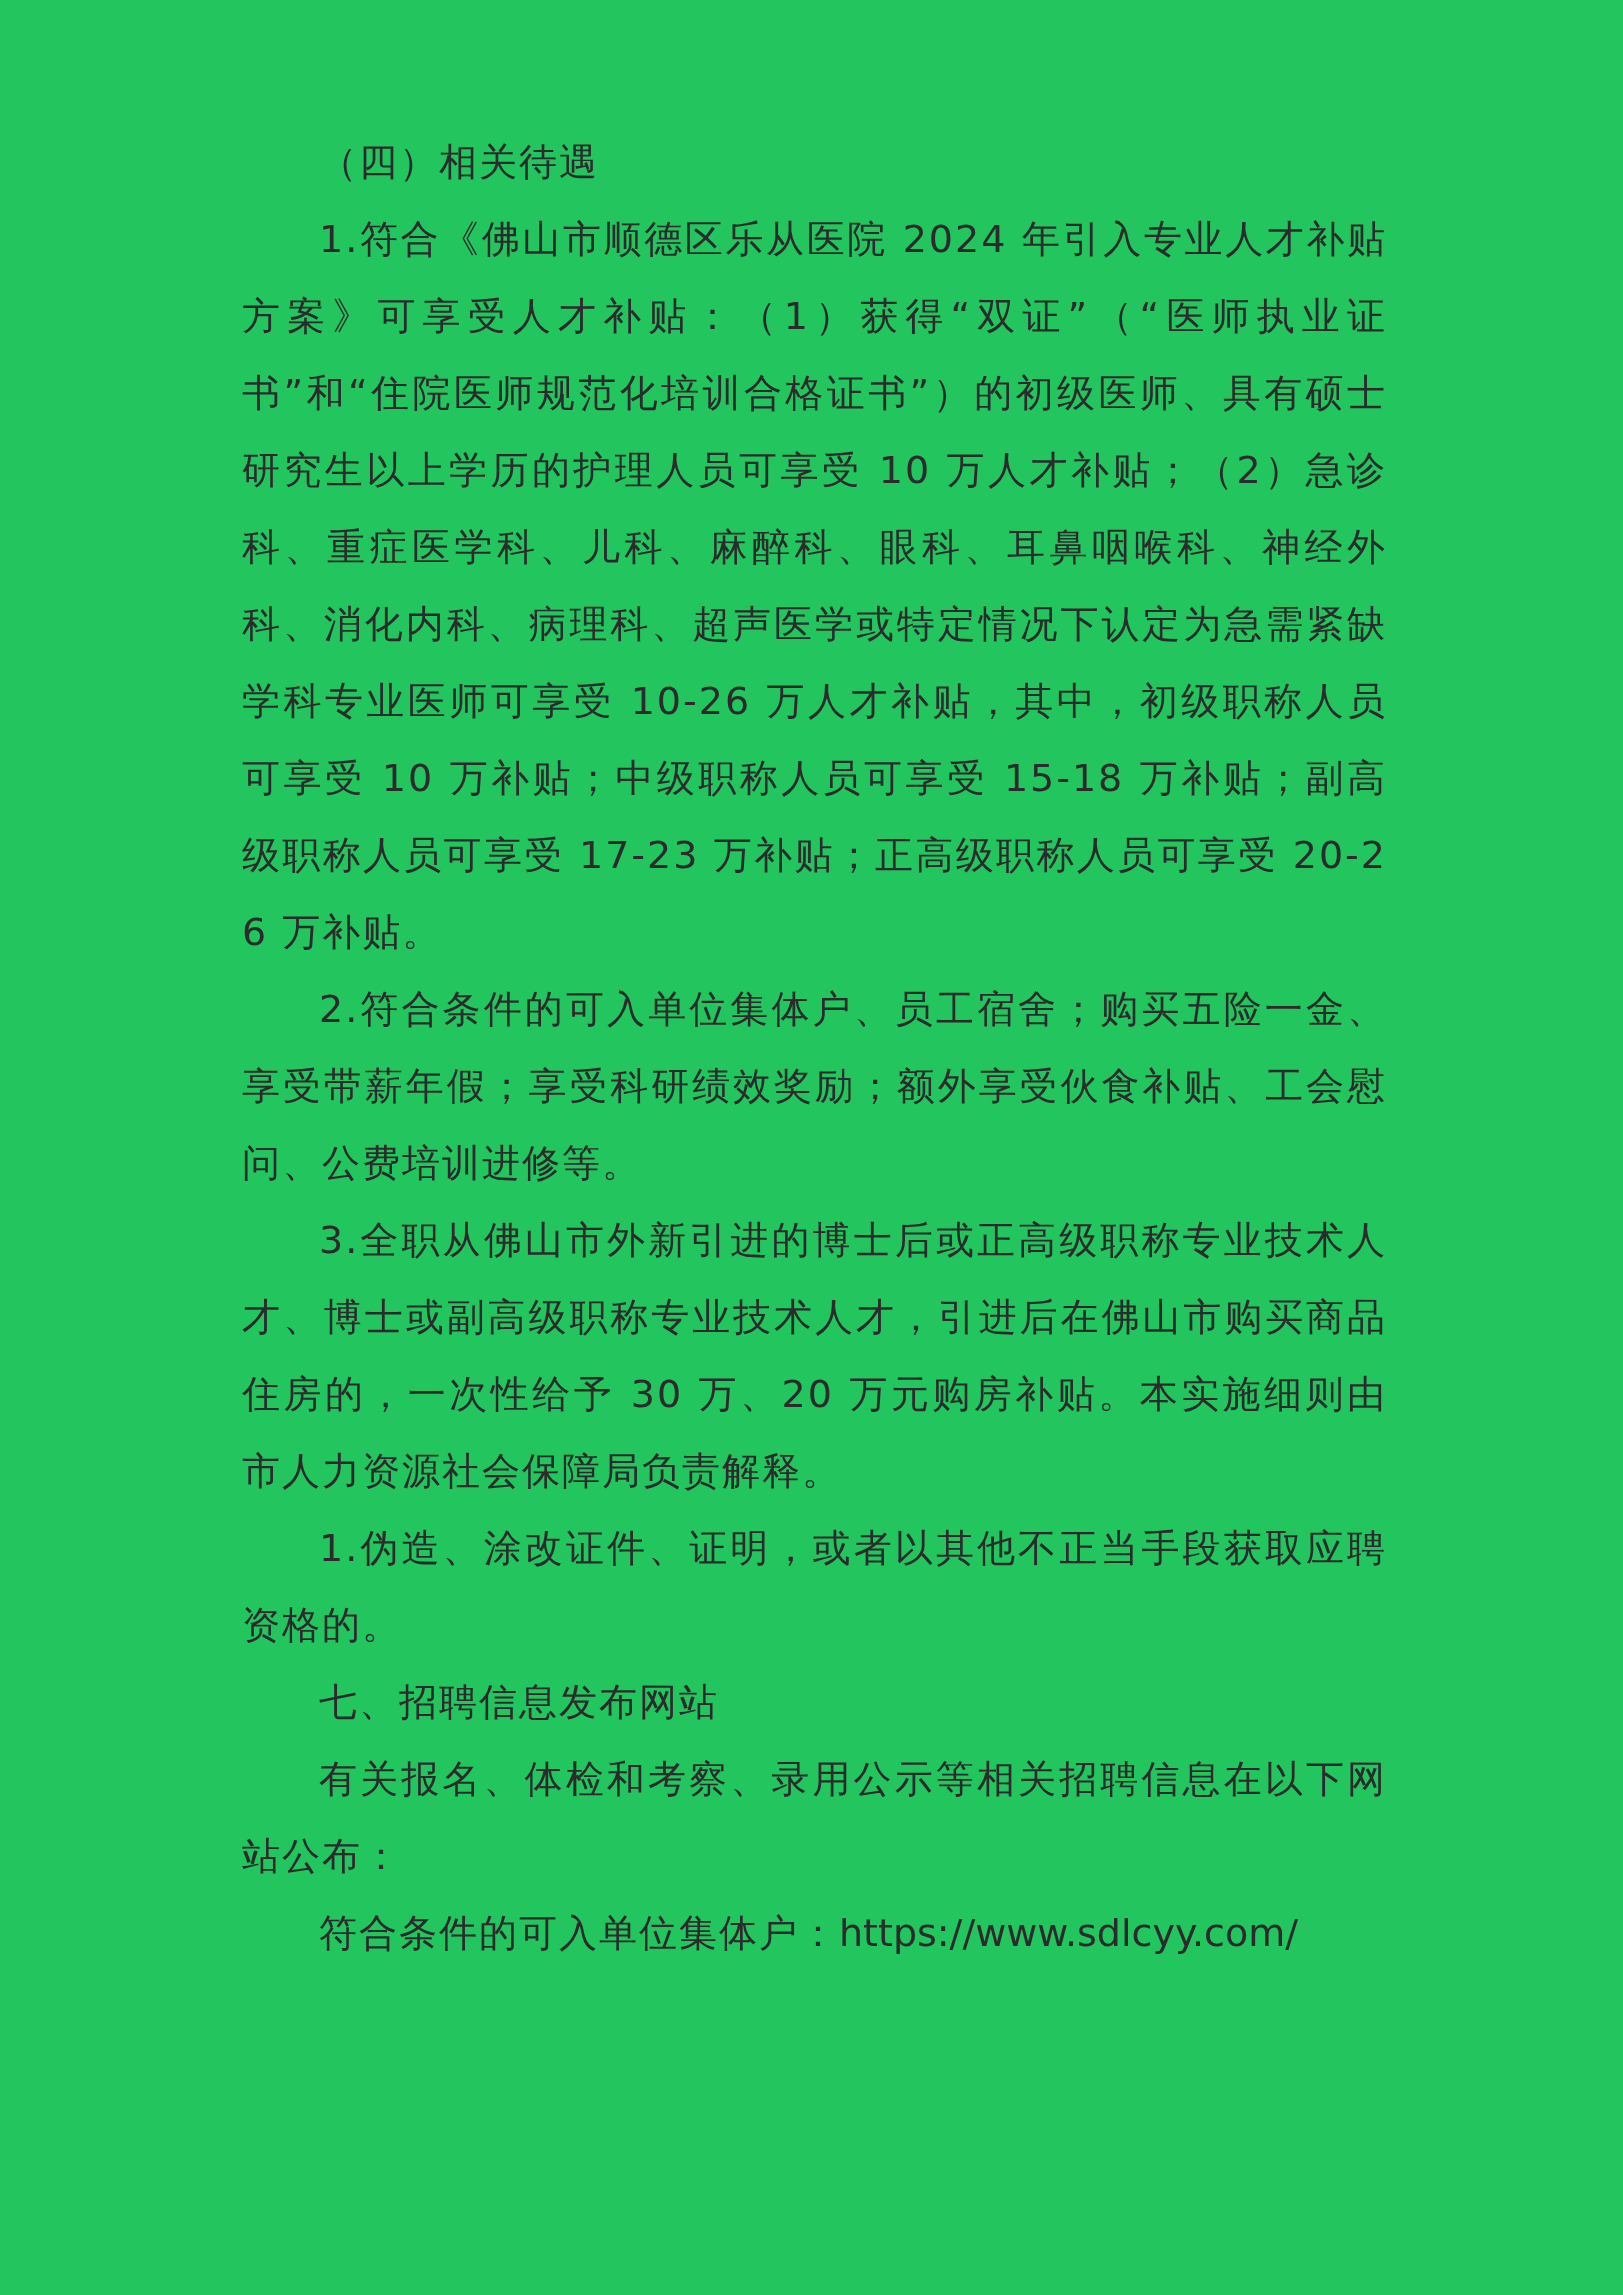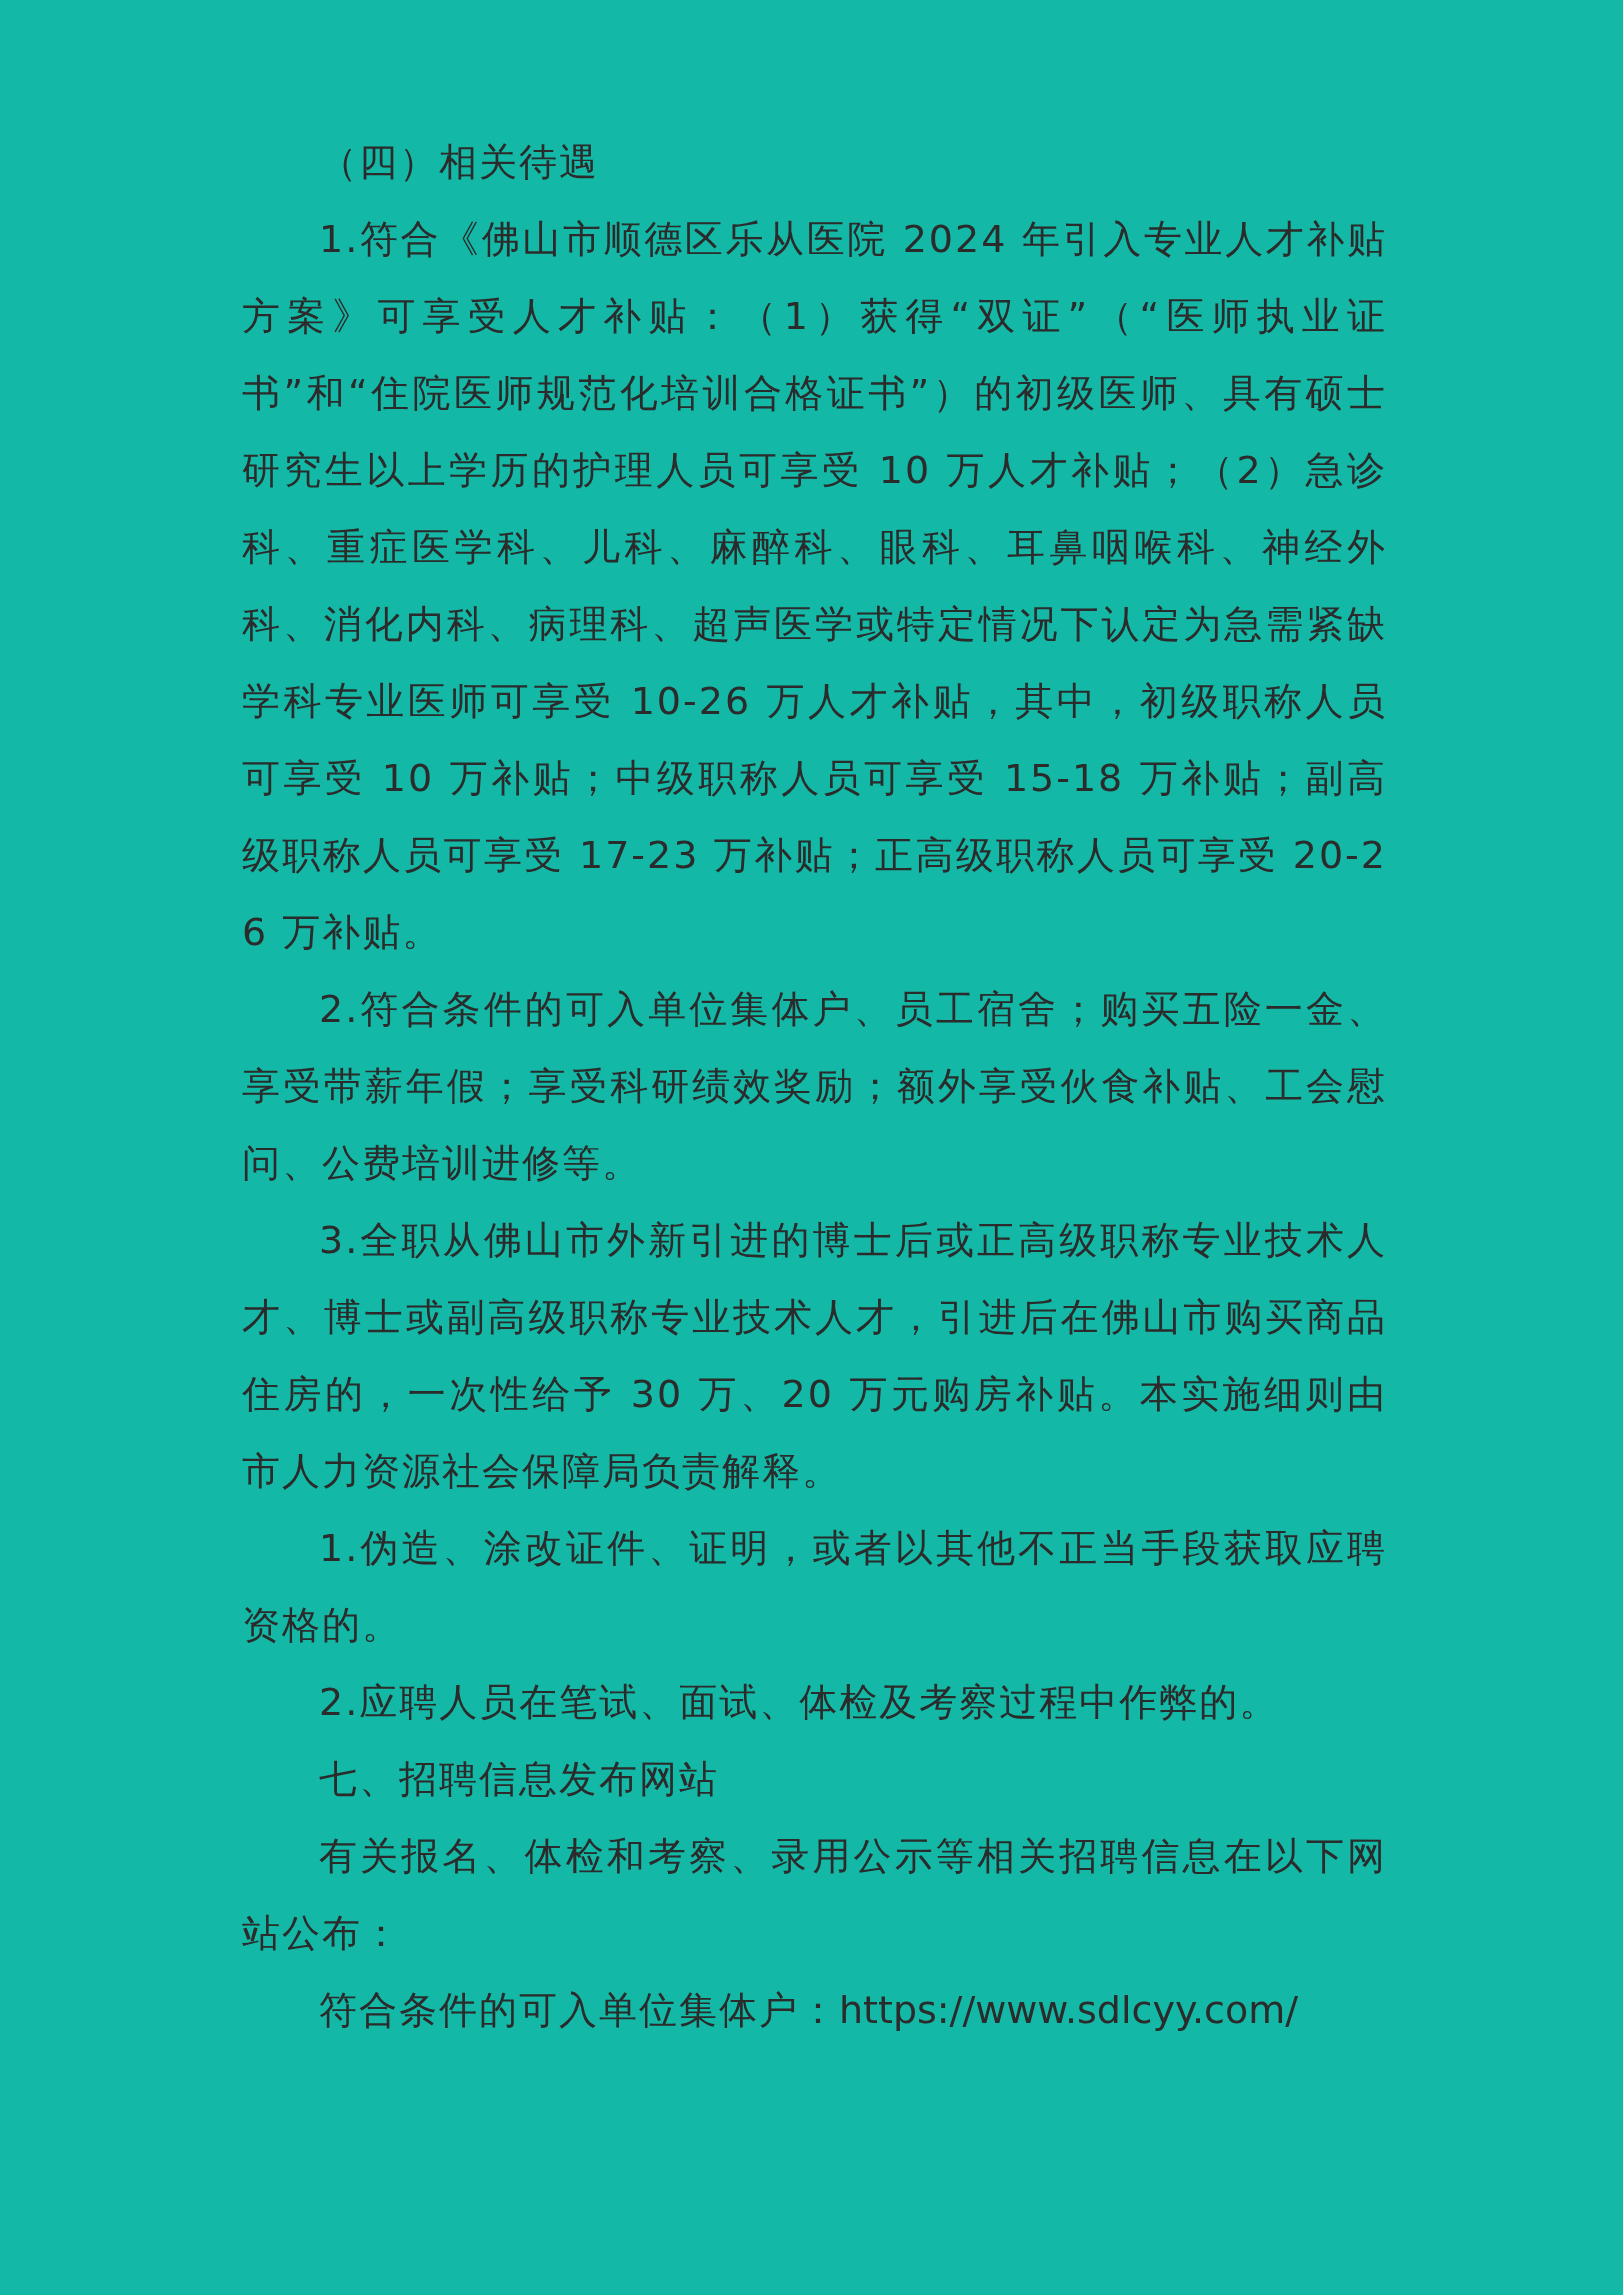--- a/index.html
+++ b/index.html
@@ -8,21 +8,21 @@
     height: 2295px;
     position: relative;
     overflow: hidden;
     font-family: "DejaVu Sans", "Liberation Sans", sans-serif;
     color: #2b2b2b;
   }
   .page {
     position: absolute;
     left: 0; top: 0;
     width: 1623px; height: 2295px;
-    background: #14b8a6;
+    background: #22c55e;
   }
   .content {
     position: absolute;
     left: 242px;
     top: 124px;
     width: 1145px;
   }
   .para {
     font-size: 38px;
     line-height: 77px;
@@ -51,21 +51,20 @@
 
     <p class="para indent">1.符合《佛山市顺德区乐从医院 2024 年引入专业人才补贴方案》可享受人才补贴：（1）获得“双证”（“医师执业证书”和“住院医师规范化培训合格证书”）的初级医师、具有硕士研究生以上学历的护理人员可享受 10 万人才补贴；（2）急诊科、重症医学科、儿科、麻醉科、眼科、耳鼻咽喉科、神经外科、消化内科、病理科、超声医学或特定情况下认定为急需紧缺学科专业医师可享受 10-26 万人才补贴，其中，初级职称人员可享受 10 万补贴；中级职称人员可享受  15-18  万补贴；副高级职称人员可享受 17-23 万补贴；正高级职称人员可享受 20-26 万补贴。</p>
 
     <p class="para indent">2.符合条件的可入单位集体户、员工宿舍；购买五险一金、享受带薪年假；享受科研绩效奖励；额外享受伙食补贴、工会慰问、公费培训进修等。</p>
 
     <p class="para indent">3.全职从佛山市外新引进的博士后或正高级职称专业技术人才、博士或副高级职称专业技术人才，引进后在佛山市购买商品住房的，一次性给予 30 万、20 万元购房补贴。本实施细则由市人力资源社会保障局负责解释。</p>
 
 
     <p class="para indent">1.伪造、涂改证件、证明，或者以其他不正当手段获取应聘资格的。</p>
 
-    <p class="para indent">2.应聘人员在笔试、面试、体检及考察过程中作弊的。</p>
 
     <p class="para indent heading">七、招聘信息发布网站</p>
 
     <p class="para indent">有关报名、体检和考察、录用公示等相关招聘信息在以下网站公布：</p>
 
     <p class="para indent">
       <span>符合条件的可入单位集体户：</span><span class="link">https://www.sdlcyy.com/</span>
     </p>
 
   </div>

